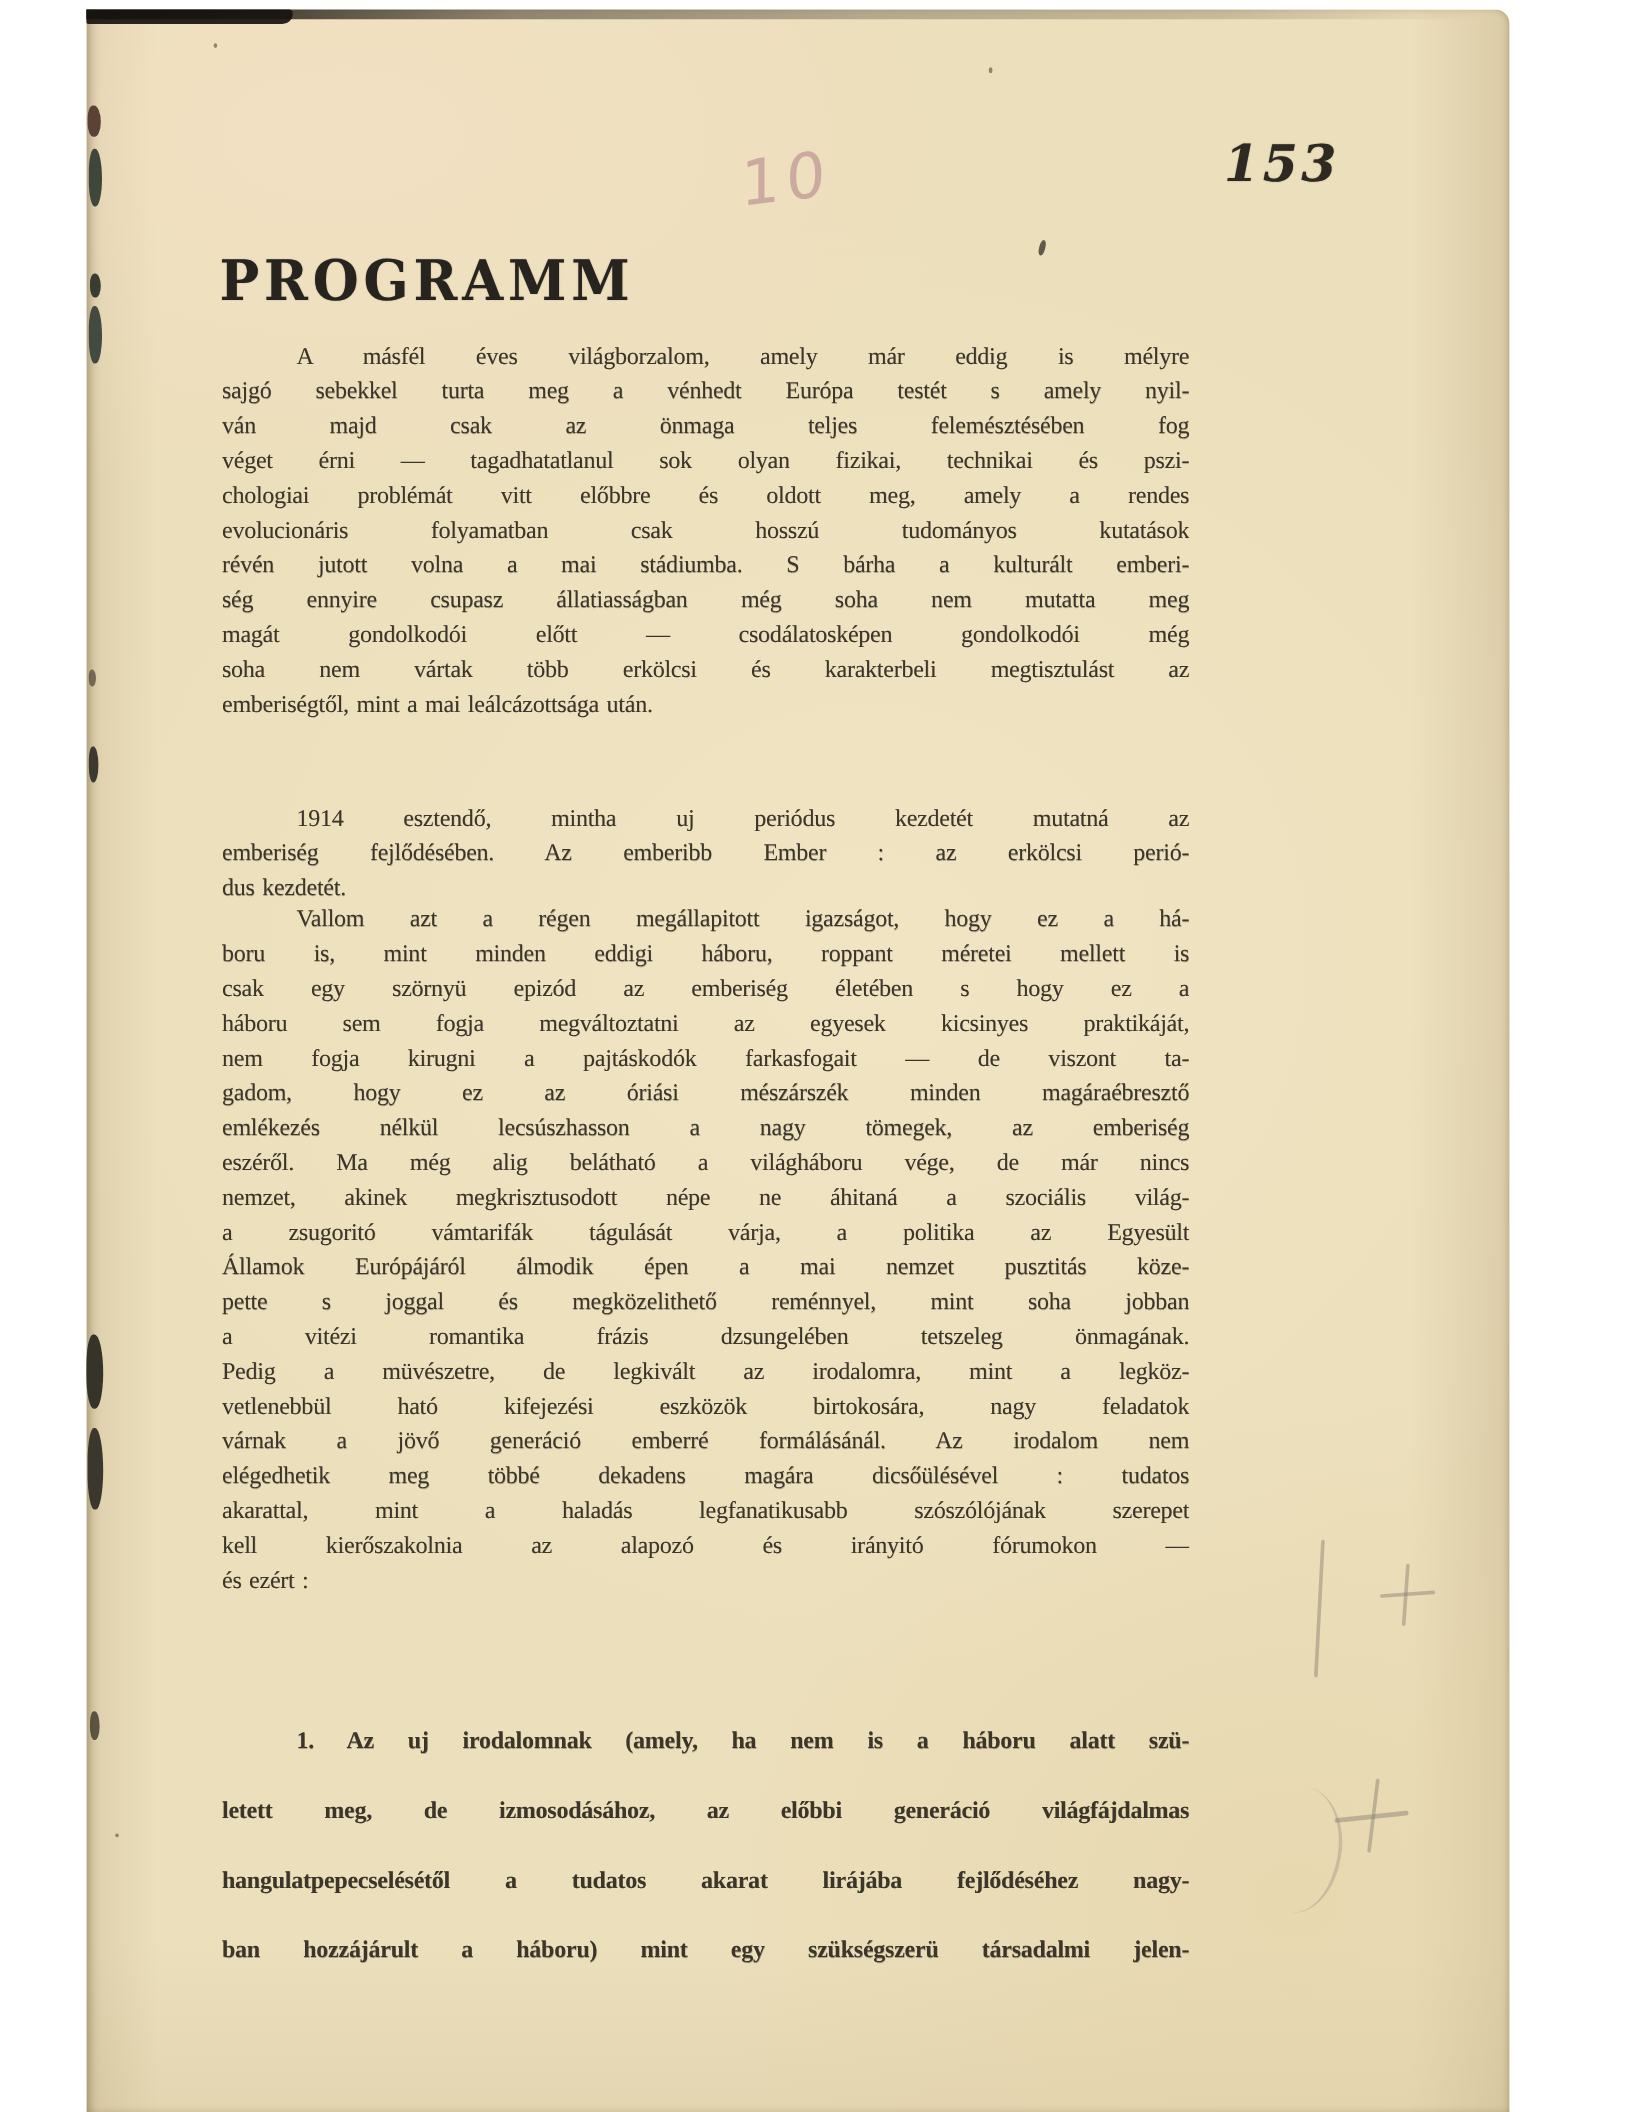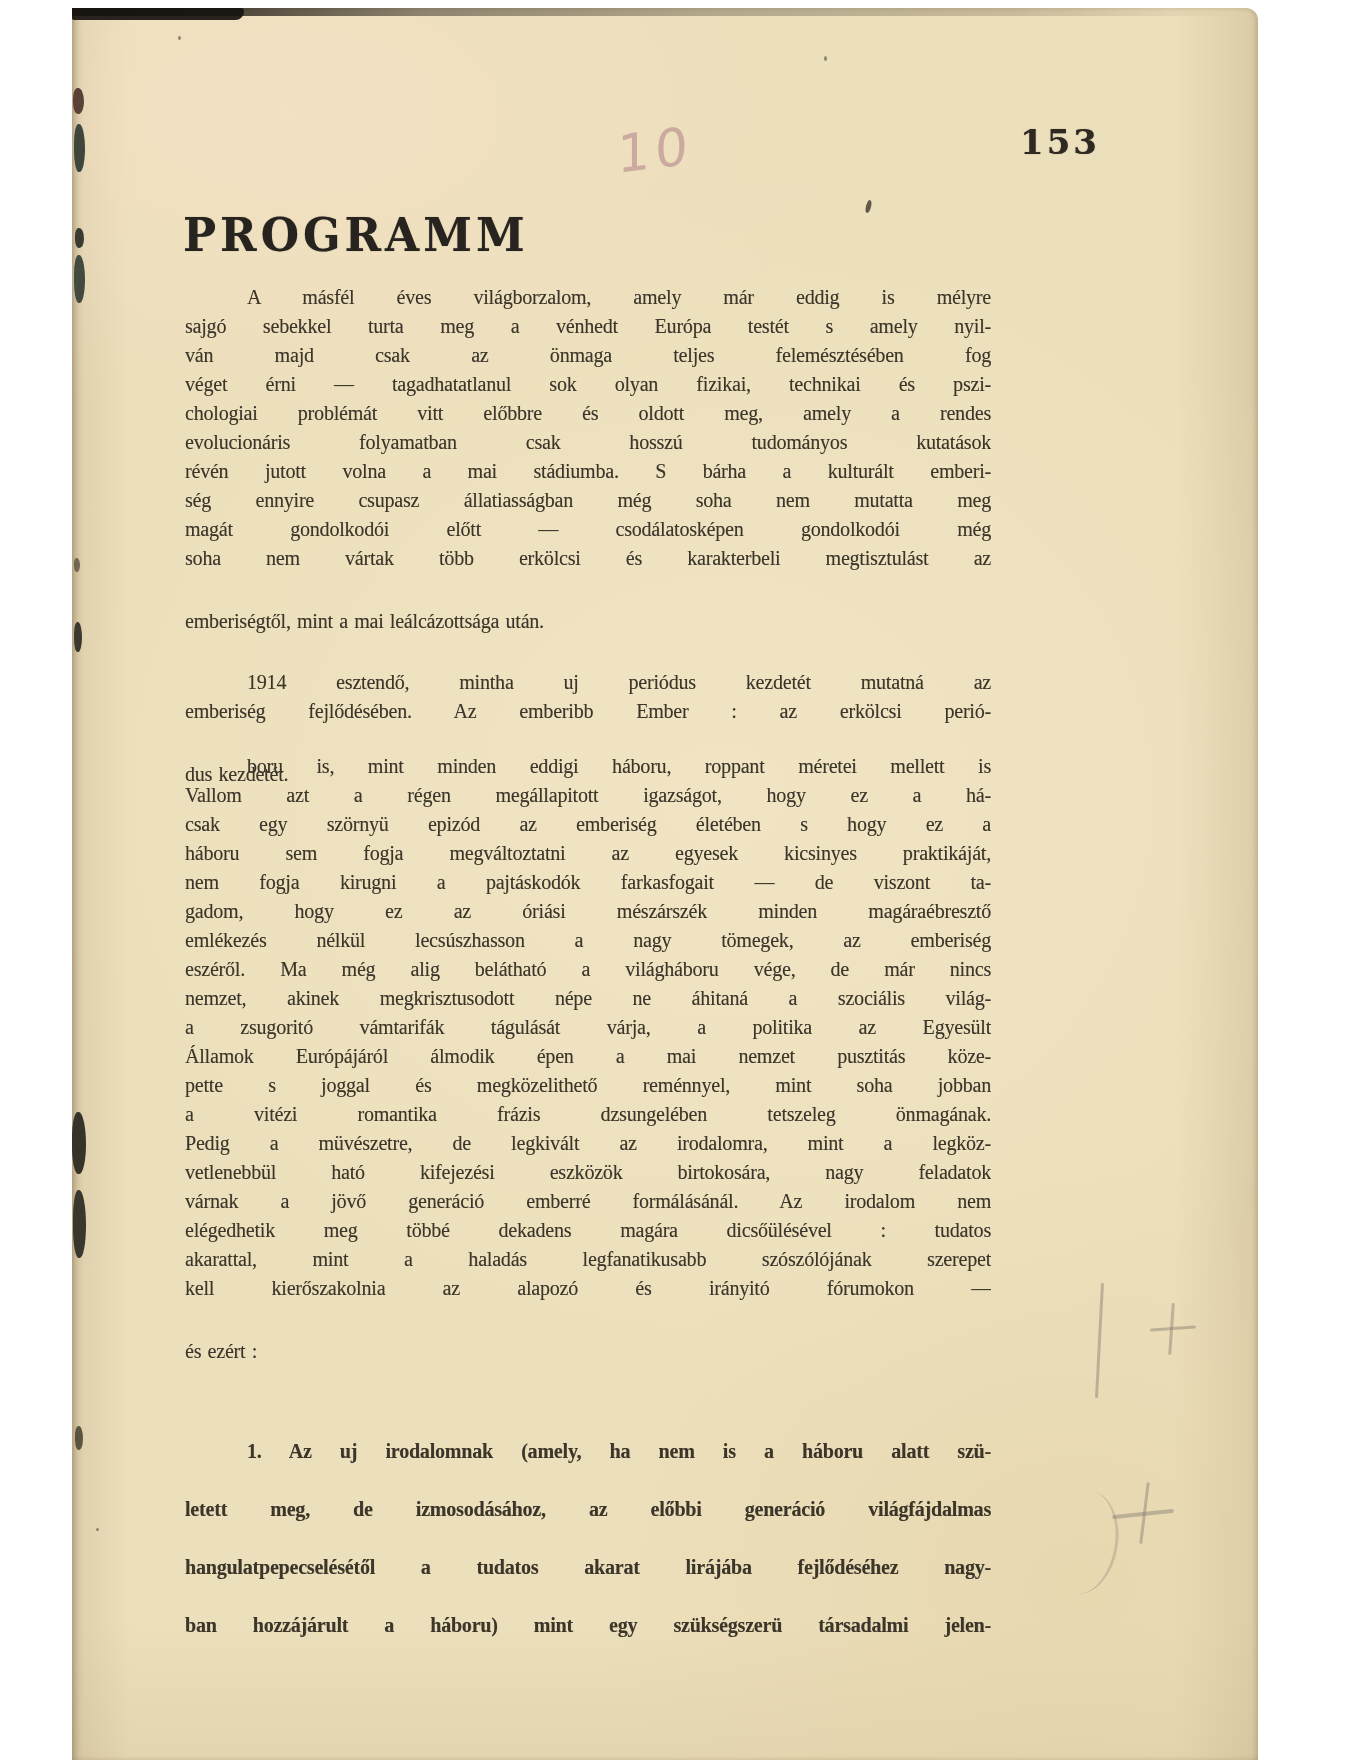--- a/index.html
+++ b/index.html
@@ -17,36 +17,36 @@
     border-radius:0 12px 0 0;}
   .top-edge{position:absolute;left:0;top:0;width:100%;height:8px;border-radius:0 12px 0 0;
     background:linear-gradient(to right, rgba(18,16,12,.95), rgba(32,28,21,.85) 10%,
       rgba(48,42,31,.5) 30%, rgba(62,54,39,.32) 55%, rgba(72,62,45,.22) 80%, rgba(0,0,0,0) 98%);}
   .top-edge-blob{position:absolute;left:0;top:0;width:172px;height:12px;background:#17140f;
     border-radius:0 4px 10px 2px;opacity:.92;}
   .blob{position:absolute;border-radius:46% 60% 55% 50%;}
   .speck{position:absolute;background:#5c5442;border-radius:50%;opacity:.65;}
   .ink-tick{position:absolute;width:5px;height:13px;background:#4a4234;border-radius:45%;
     transform:rotate(14deg);opacity:.85;}
-  .page-number{position:absolute;left:948px;top:114px;
-    font-family:"DejaVu Serif", serif;font-weight:bold;font-size:34px;letter-spacing:3px;
-    color:#2e2a23;text-shadow:0 0 1px rgba(40,35,25,.55);}
+  .page-number{position:absolute;left:948px;top:104px;
+    font-family:"DejaVu Serif", serif;font-weight:bold;font-size:42px;letter-spacing:3px;
+    color:#2e2a23;text-shadow:0 0 1px rgba(40,35,25,.55);font-style:italic;}
   .handwritten{position:absolute;left:545px;top:112px;
     font-family:"DejaVu Sans", sans-serif;font-size:52px;letter-spacing:5px;
     color:rgba(178,131,138,.58);transform:rotate(-7deg) skewX(-7deg);}
   .page-title{position:absolute;left:111px;top:200px;
     font-family:"DejaVu Serif", serif;font-weight:bold;font-size:44px;letter-spacing:4px;
     color:#272420;transform:scale(1,1.06);transform-origin:left top;
     text-shadow:0 0 1px rgba(25,22,16,.4);}
   .para{position:absolute;left:113px;width:806px;color:#3b352a;
     font-size:20px;letter-spacing:-0.2px;word-spacing:1.5px;
     text-shadow:0.3px 0.3px 0.4px rgba(58,52,40,.35);}
   .tline{text-align:justify;text-align-last:justify;line-height:29px;height:29px;
     overflow:hidden;white-space:nowrap;}
-  .tline-last{text-align-last:left;margin-top:34px;}
+  .tline-last{text-align-last:left;}
   .para .tline:first-child{text-indent:62px;}
   .p0{top:275px;} .p1{top:660px;font-family:Liberation Serif, serif;} .p2{top:744px;} .p3{top:1414px;}
   .p3 .tline{line-height:58px;height:58px;font-weight:bold;}
   .pencil{position:absolute;background:rgba(138,130,118,.48);border-radius:3px;}
   .pencil-curve{position:absolute;left:988px;top:1482px;width:55px;height:105px;
     border-right:3px solid rgba(152,141,126,.38);
     border-radius:0 70% 65% 0 / 0 55% 55% 0;transform:rotate(9deg);}
 </style>
 </head>
 <body>
@@ -87,22 +87,22 @@
       <div class="tline">magát gondolkodói előtt — csodálatosképen gondolkodói még</div>
       <div class="tline">soha nem vártak több erkölcsi és karakterbeli megtisztulást az</div>
       <div class="tline tline-last">emberiségtől, mint a mai leálcázottsága után.</div>
     </div>
   <div class="para p1">
       <div class="tline">1914 esztendő, mintha uj periódus kezdetét mutatná az</div>
       <div class="tline">emberiség fejlődésében. Az emberibb Ember : az erkölcsi perió-</div>
       <div class="tline tline-last">dus kezdetét.</div>
     </div>
   <div class="para p2">
+      <div class="tline">Vallom azt a régen megállapitott igazságot, hogy ez a há-</div>
       <div class="tline">boru is, mint minden eddigi háboru, roppant méretei mellett is</div>
-      <div class="tline">Vallom azt a régen megállapitott igazságot, hogy ez a há-</div>
       <div class="tline">csak egy szörnyü epizód az emberiség életében s hogy ez a</div>
       <div class="tline">háboru sem fogja megváltoztatni az egyesek kicsinyes praktikáját,</div>
       <div class="tline">nem fogja kirugni a pajtáskodók farkasfogait — de viszont ta-</div>
       <div class="tline">gadom, hogy ez az óriási mészárszék minden magáraébresztő</div>
       <div class="tline">emlékezés nélkül lecsúszhasson a nagy tömegek, az emberiség</div>
       <div class="tline">eszéről. Ma még alig belátható a világháboru vége, de már nincs</div>
       <div class="tline">nemzet, akinek megkrisztusodott népe ne áhitaná a szociális világ-</div>
       <div class="tline">a zsugoritó vámtarifák tágulását várja, a politika az Egyesült</div>
       <div class="tline">Államok Európájáról álmodik épen a mai nemzet pusztitás köze-</div>
       <div class="tline">pette s joggal és megközelithető reménnyel, mint soha jobban</div>

